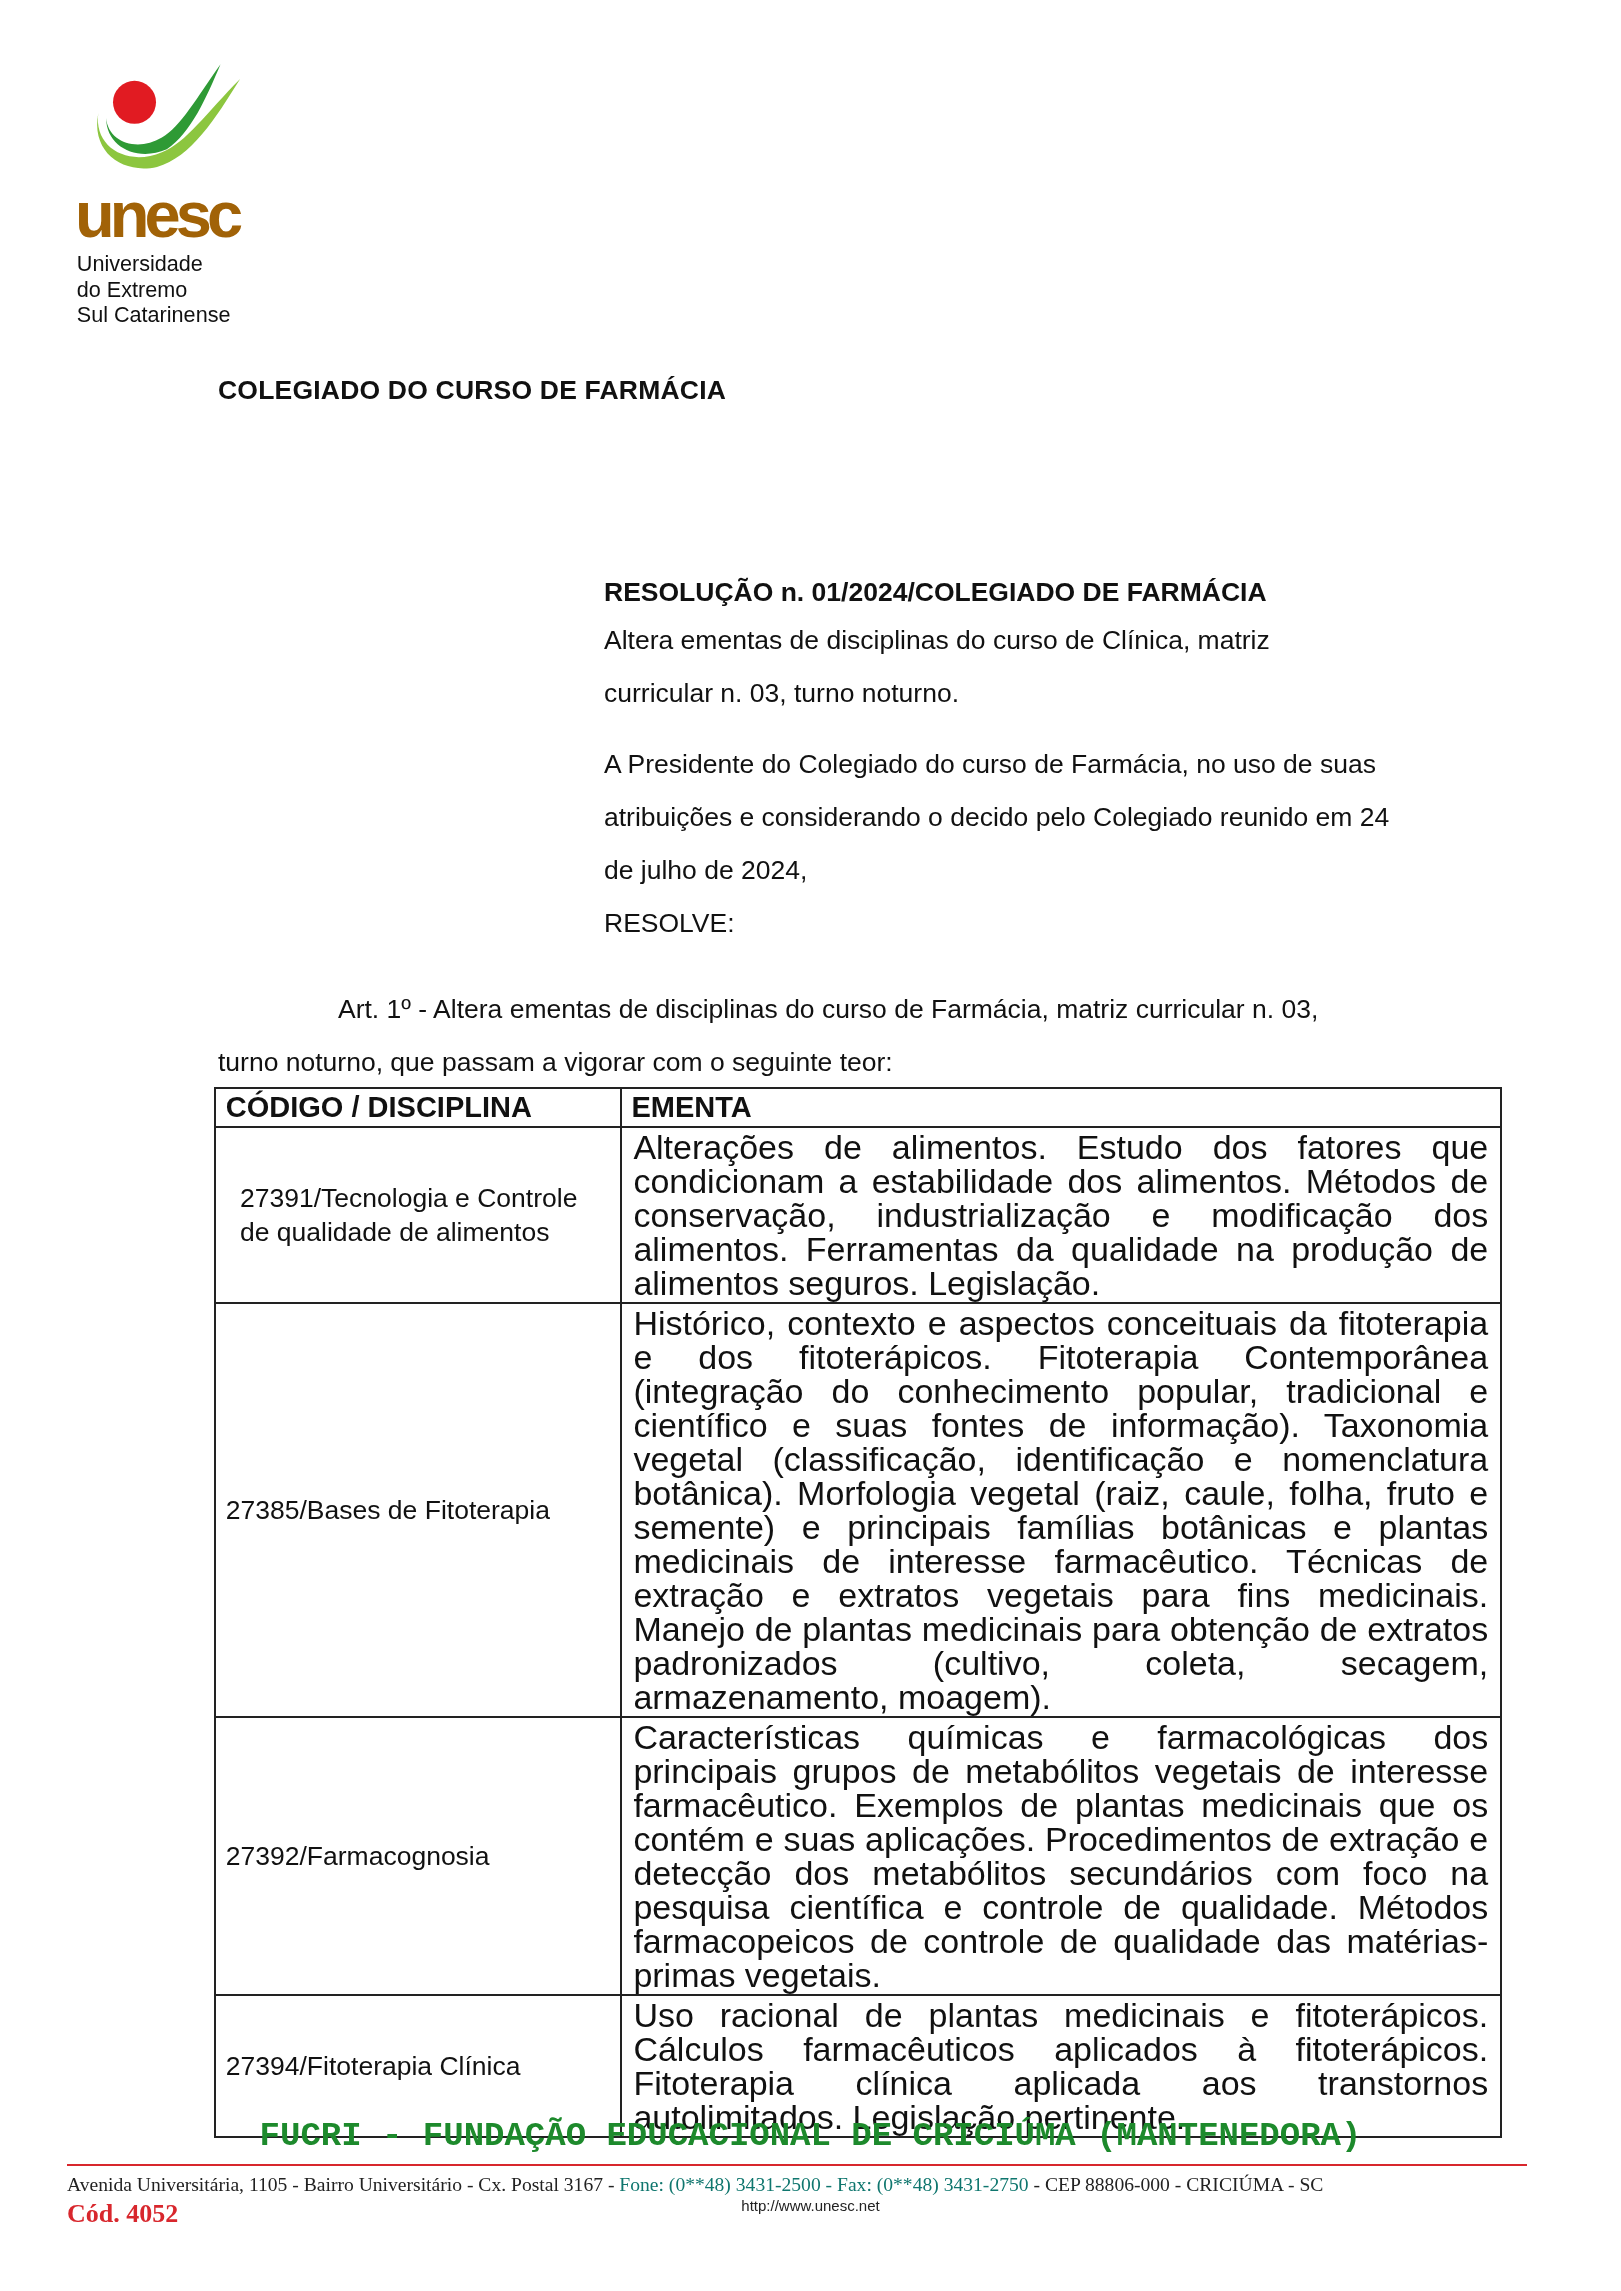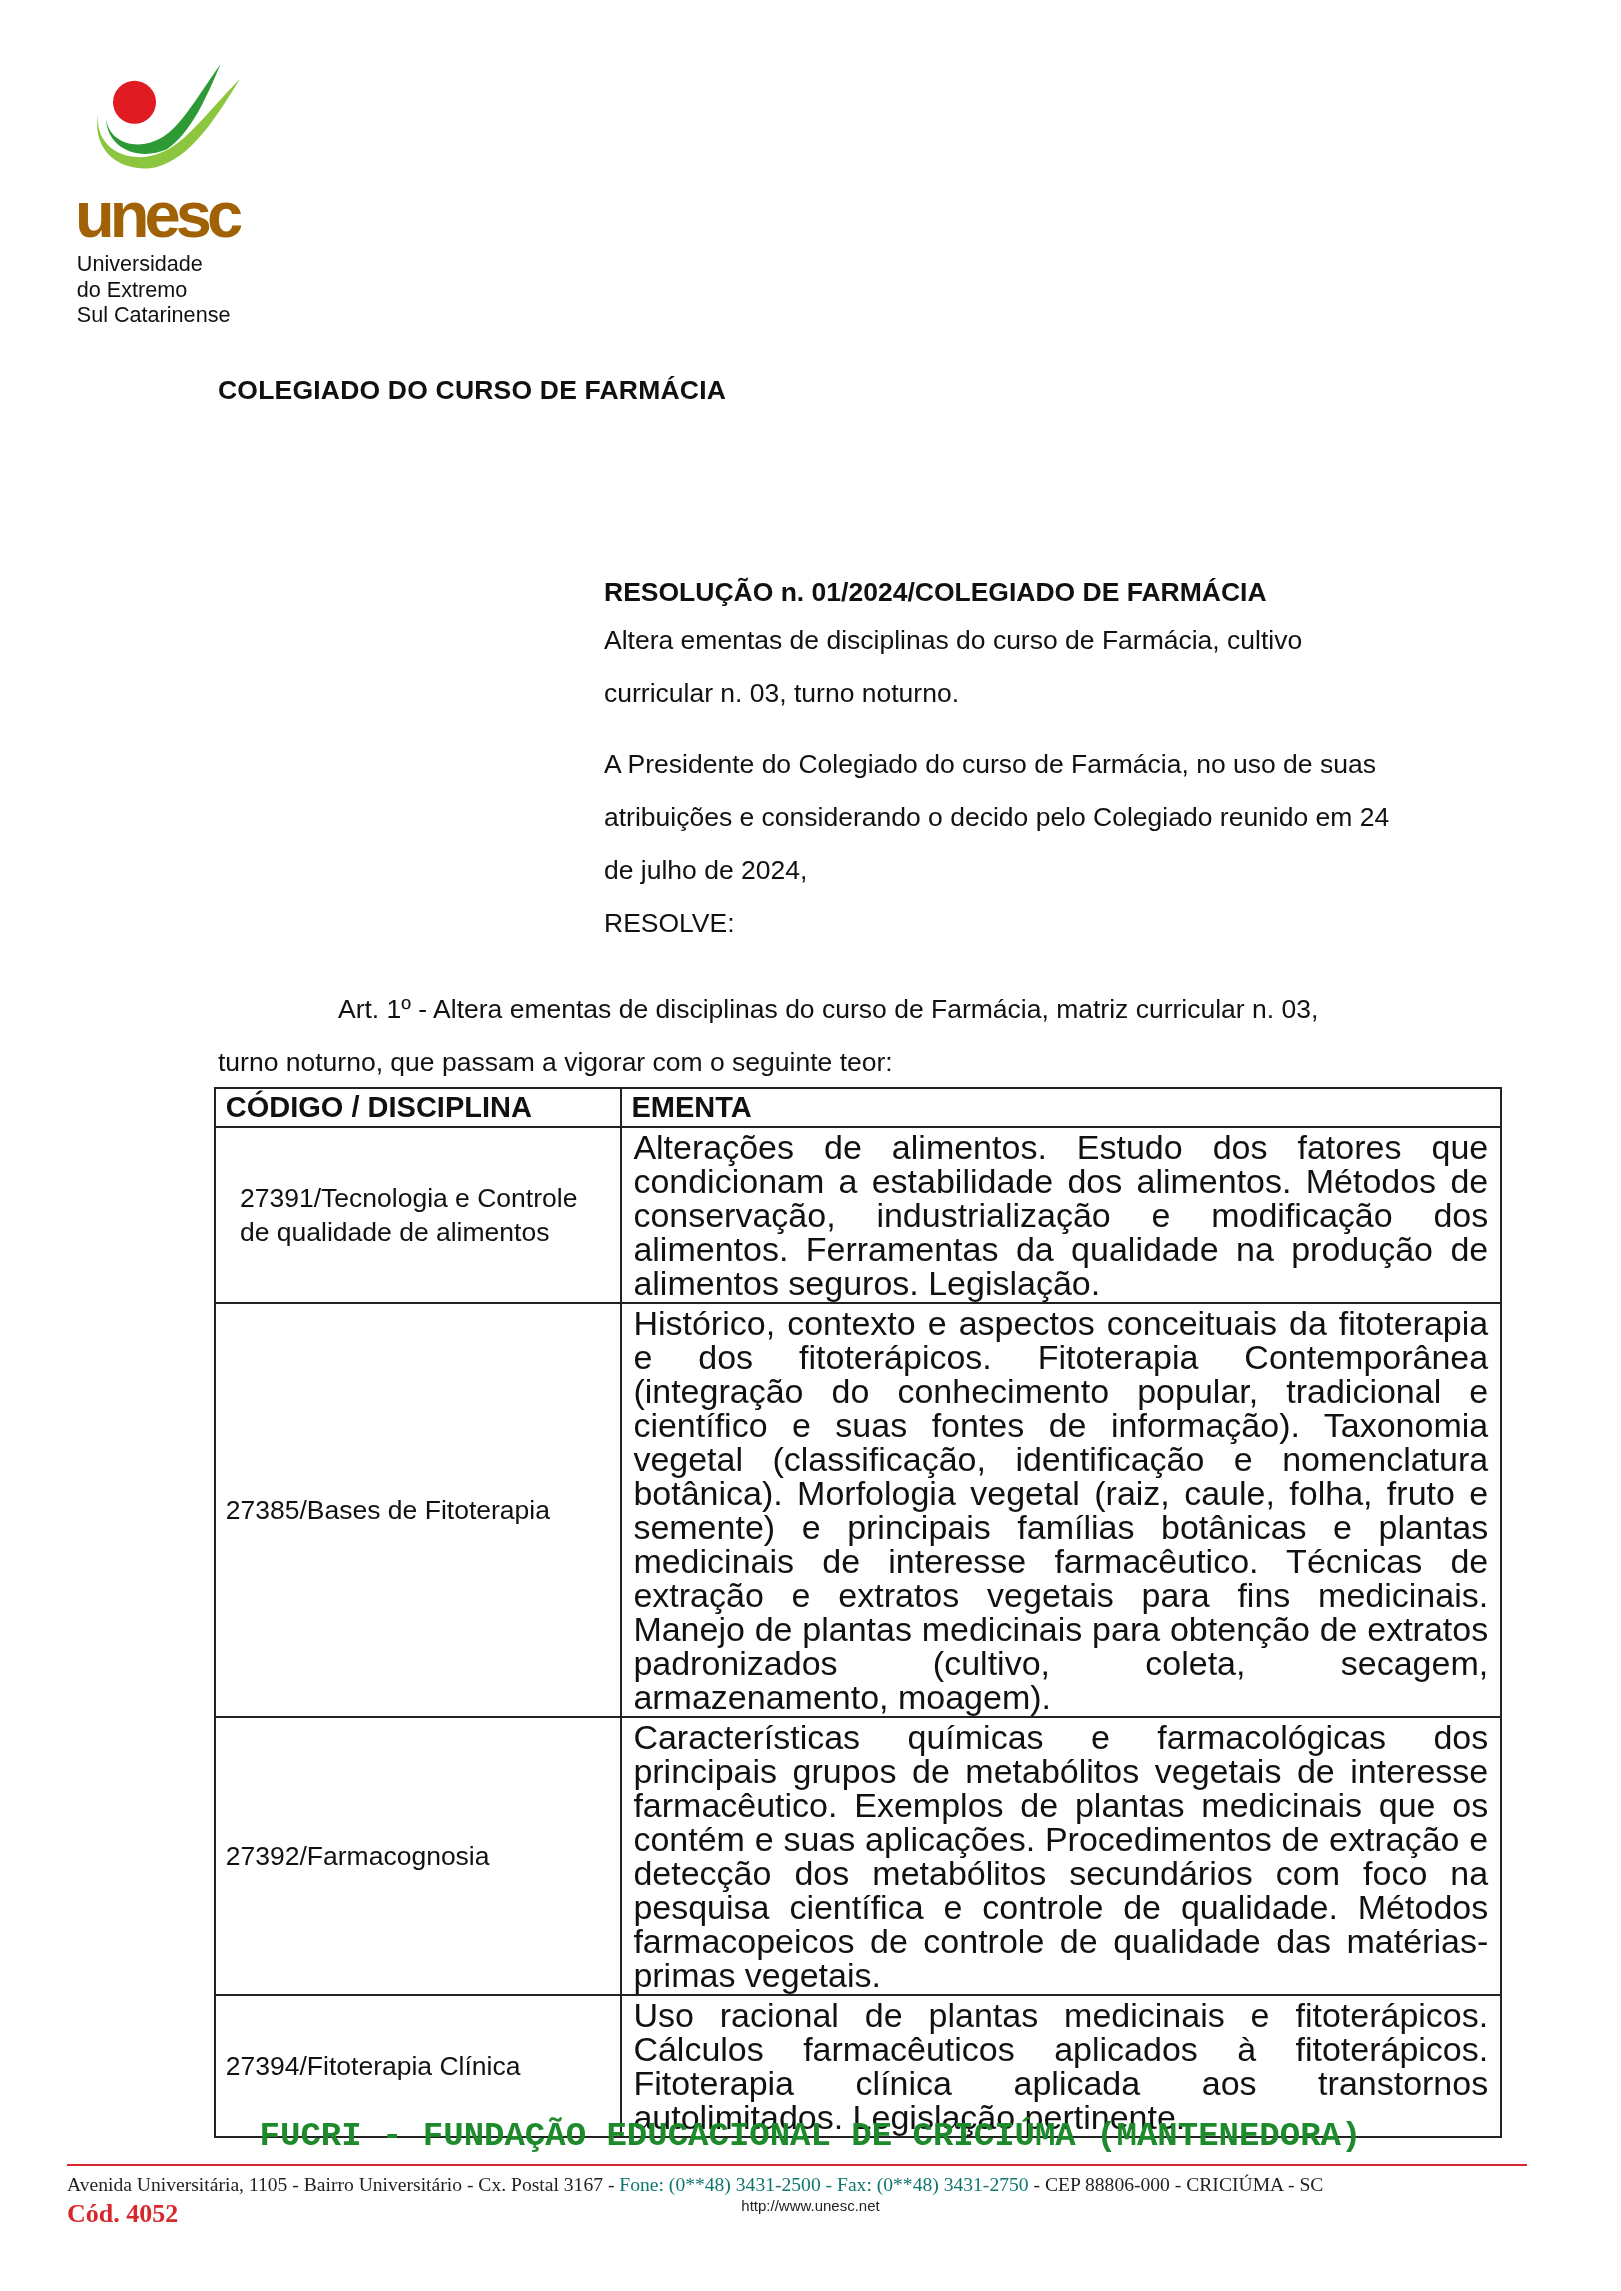--- a/index.html
+++ b/index.html
@@ -54,21 +54,21 @@
     <div>Universidade</div>
     <div>do Extremo</div>
     <div>Sul Catarinense</div>
   </div>
 </div>
 
 <div class="colegiado">COLEGIADO DO CURSO DE FARMÁCIA</div>
 
 <div class="resolution">
   <div class="res-title">RESOLUÇÃO n. 01/2024/COLEGIADO DE FARMÁCIA</div>
-  <div class="res-sub">Altera ementas de disciplinas do curso de Farmácia, cultivo</div>
+  <div class="res-sub">Altera ementas de disciplinas do curso de Clínica, matriz</div>
   <div class="res-sub">curricular n. 03, turno noturno.</div>
 </div>
 
 <div class="preamble">
   <div>A Presidente do Colegiado do curso de Farmácia, no uso de suas</div>
   <div>atribuições e considerando o decido pelo Colegiado reunido em 24</div>
   <div>de julho de 2024,</div>
   <div>RESOLVE:</div>
 </div>
 

